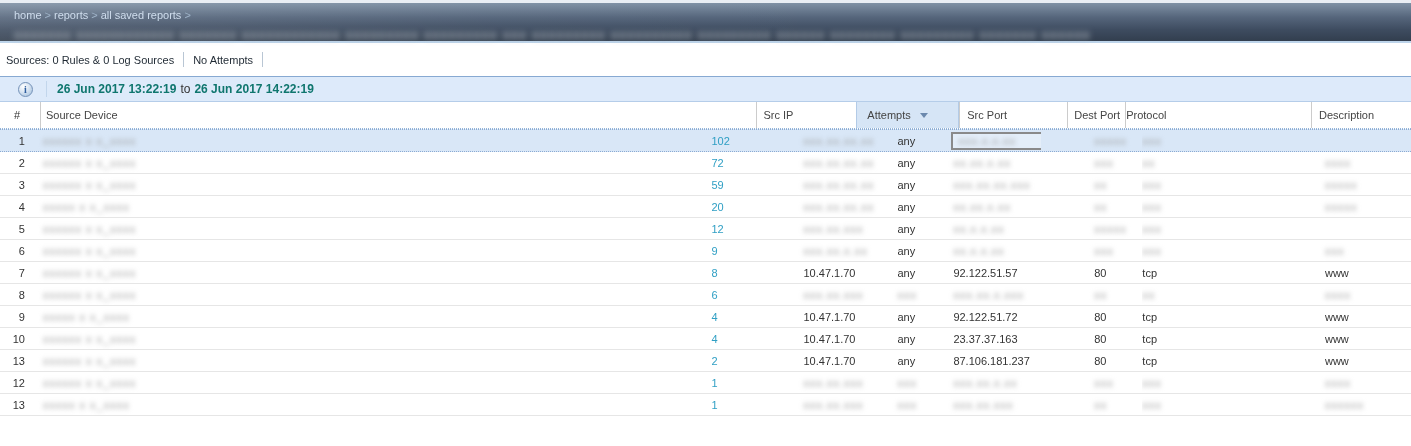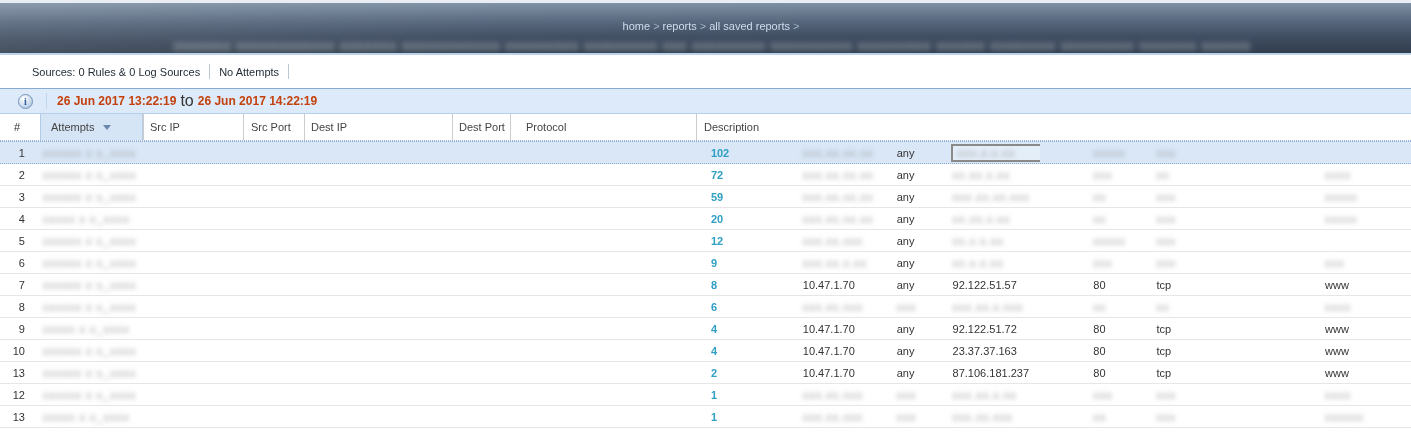--- a/index.html
+++ b/index.html
@@ -1,45 +1,45 @@
 <!DOCTYPE html>
 <html><head>
 <meta charset="utf-8">
 <style>
   * { margin:0; padding:0; box-sizing:border-box; }
   html,body { width:1411px; height:446px; background:#ffffff; overflow:hidden;
     font-family:"Liberation Sans","DejaVu Sans",sans-serif; font-size:11px; color:#333; }
 
   
   .top-strip { height:3px; background:#e9eef4; }
-  .masthead { height:52px; padding:16px 0 0 14px; position:relative;
+  .masthead { height:40px; padding:5px 0 0 14px; position:relative;
     background:
       linear-gradient(115deg, rgba(255,255,255,0.10) 0%, rgba(255,255,255,0.02) 35%, rgba(255,255,255,0) 60%),
       linear-gradient(to bottom, #7f91a5 0%, #55657b 38%, #3e4c60 70%, #323e4e 100%);
-    border-bottom:2px solid #bdd4ea;text-align:center; }
+    border-bottom:2px solid #bdd4ea; }
   .breadcrumb { color:#cfdded; line-height:14px; }
   .crumb { cursor:pointer; }
   .sep { color:#9fb3c8; margin:0 3px; }
   .report-title { display:inline-block; margin-top:5px; font-size:13px; font-weight:bold;
     color:#aab2bb; filter:blur(3px); letter-spacing:1px; white-space:nowrap; max-width:1120px; overflow:hidden; }
 
   
-  .sources-bar { height:33px; display:flex; align-items:center; padding-left:32px; color:#1f2933; }
+  .sources-bar { height:33px; display:flex; align-items:center; padding-left:6px; color:#1f2933; }
   .vdiv { width:1px; height:15px; background:#b9c6d4; margin:0 9px; }
 
   
   .info-bar { height:26px; background:#ddeafa; border-top:1px solid #87a9d2;
     border-bottom:1px solid #b5cde9; display:flex; align-items:center; }
   .info-icon { width:15px; height:15px; border-radius:50%; margin-left:18px; flex:none;
     background:radial-gradient(circle at 35% 28%, #ffffff 0%, #d7e4f2 45%, #9cbbda 100%);
     border:1px solid #7492b8; color:#2f5e9e; font-weight:bold; font-size:10px;
     text-align:center; line-height:13px; font-family:"Liberation Serif",serif; cursor:pointer; }
   .info-divider { width:1px; height:16px; background:#c2d6ec; margin:0 10px 0 13px; }
-  .date-range { color:#c2410c; font-weight:bold; font-size:12px; }
-  .to-label { color:#333; font-weight:normal; font-size:16px; margin:12px 4px; }
+  .date-range { color:#0f766e; font-weight:bold; font-size:12px; }
+  .to-label { color:#333; font-weight:normal; font-size:12px; margin:12px 4px; }
 
   
   .grid-header { display:flex; height:27px; align-items:stretch;
     border-bottom:1px dotted #94b5da; color:#444; background:#fff; }
   .hcell { display:flex; align-items:center; border-left:1px solid #cccccc; cursor:pointer; }
   .hcell:first-child { border-left:none; }
   .hcell.sorted { background:#d6e5f6; border-left:1px solid #b3cbe7; border-right:1px solid #b3cbe7; }
   .sort-arrow { width:0; height:0; border-left:4px solid transparent; border-right:4px solid transparent;
     border-top:5px solid #6b88ad; margin-left:9px; }
 
@@ -47,26 +47,26 @@
   .grid-row.selected { background:#d9e7f7; border-top:1px dotted #8cabd2; border-bottom:1px dotted #8cabd2; height:23px; }
   .cell { white-space:nowrap; overflow:hidden; height:100%; display:flex; align-items:center; }
 
   .c-num         { width:40px;  justify-content:flex-end; padding-right:13px; color:#333; }
   .c-device      { width:717px; padding-left:5px; }
   .c-attempts    { width:103px; padding-left:10px; }
   .c-src_ip      { width:100px; padding-left:6px; }
   .c-src_port    { width:61px;  padding-left:7px;align-items:center; }
   .c-dest_ip     { width:101px; padding-left:6px; }
   .c-dest_port   { width:58px;  padding-left:6px;margin-left:47px; }
-  .c-protocol    { width:138px; padding-left:15px; }
+  .c-protocol    { width:138px; padding-left:0; }
   .c-description { width:100px;  padding-left:7px;margin-left:48px; }
   .hcell.c-num   { justify-content:flex-start; padding-left:14px; padding-right:0; }
 
   .redacted { color:#9d9d9d; filter:blur(2.5px); letter-spacing:1px; }
-  .link { color:#2f9fc4; cursor:pointer;font-weight:bold; }
+  .link { color:#2f9fc4; cursor:pointer; }
   .focus-box { display:inline-flex; align-items:center; border:2px solid #8a8a8a;
     background:rgba(255,255,255,0.30); height:18px; min-width:92px; padding:0 5px; margin-left:-2px; }
 </style>
 </head>
 <body>
 
 <div class="top-strip"></div>
 
 <div class="masthead">
   <div class="breadcrumb"><span class="crumb">home</span><span class="sep">&gt;</span><span class="crumb">reports</span><span class="sep">&gt;</span><span class="crumb">all saved reports</span><span class="sep">&gt;</span></div>
@@ -85,32 +85,32 @@
   <span class="info-divider"></span>
   <span class="date-range">26 Jun 2017 13:22:19</span>
   <span class="to-label">to</span>
   <span class="date-range">26 Jun 2017 14:22:19</span>
 </div>
 
 <div class="grid-header">
     <div class="hcell c-num">
       <span>#</span>
     </div>
+    <div class="hcell c-device">
+      <span>Source Device</span>
+    </div>
+    <div class="hcell c-src_ip">
+      <span>Src IP</span>
+    </div>
     <div class="hcell c-attempts sorted">
       <span>Attempts</span>
       <span class="sort-arrow"></span>
     </div>
-    <div class="hcell c-src_ip">
-      <span>Src IP</span>
-    </div>
     <div class="hcell c-src_port">
       <span>Src Port</span>
-    </div>
-    <div class="hcell c-dest_ip">
-      <span>Dest IP</span>
     </div>
     <div class="hcell c-dest_port">
       <span>Dest Port</span>
     </div>
     <div class="hcell c-protocol">
       <span>Protocol</span>
     </div>
     <div class="hcell c-description">
       <span>Description</span>
     </div>

